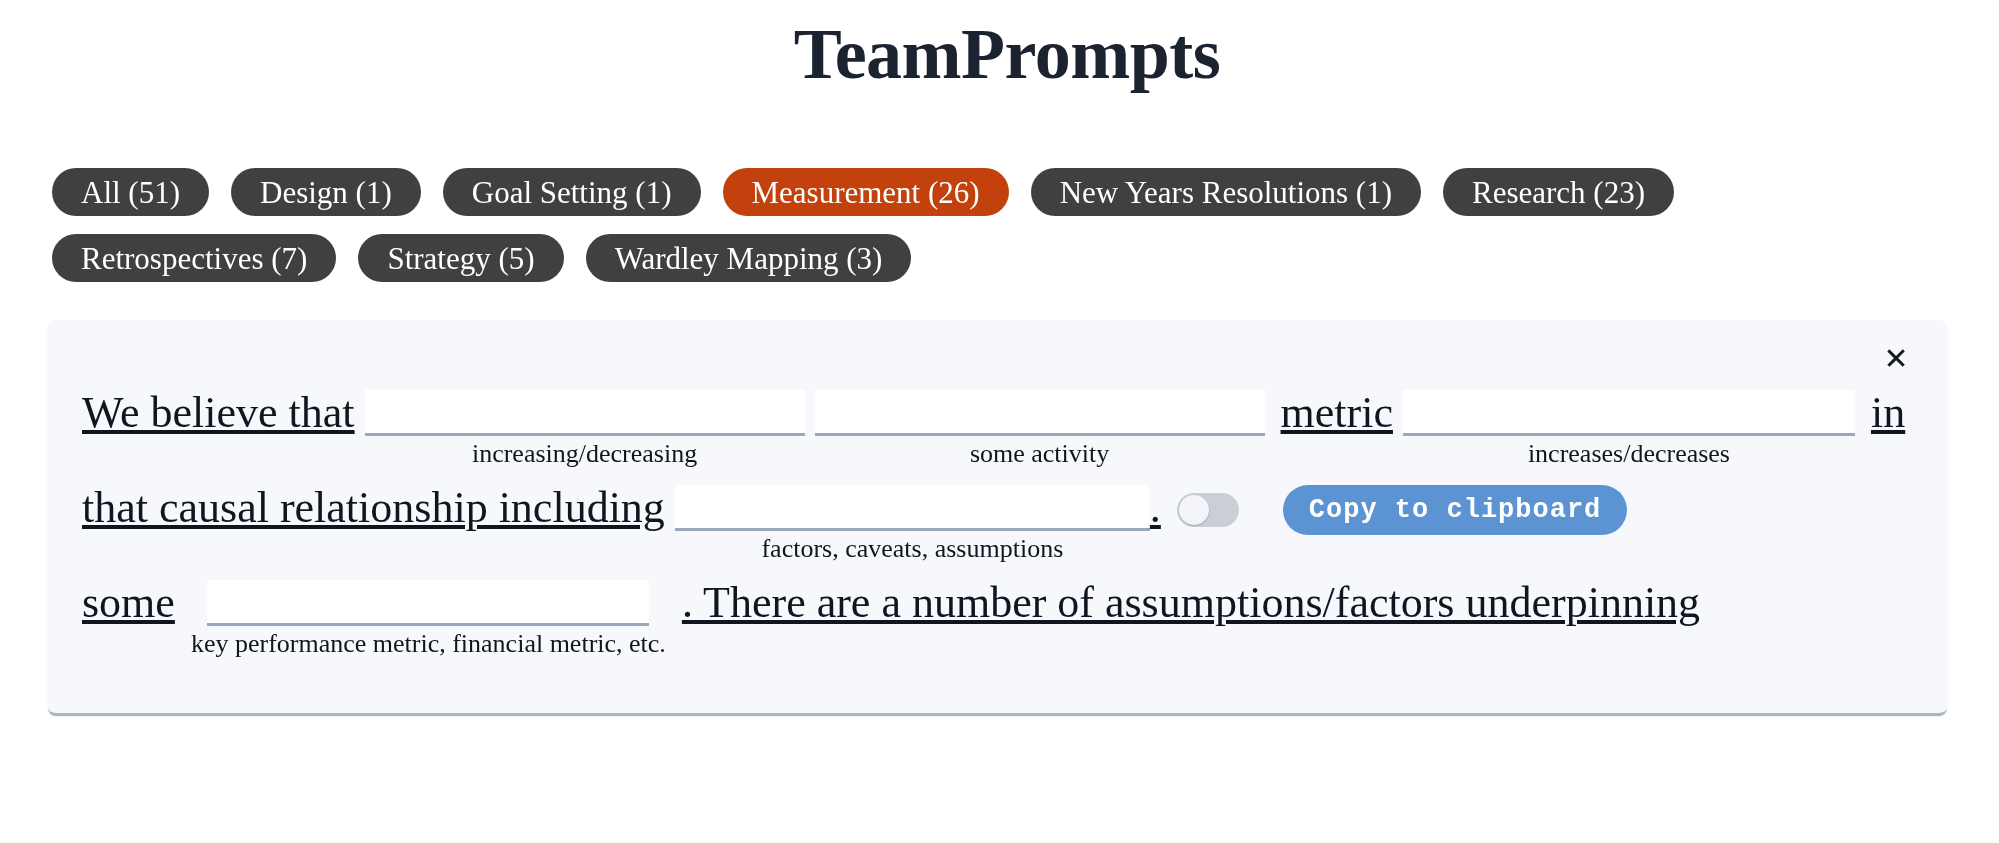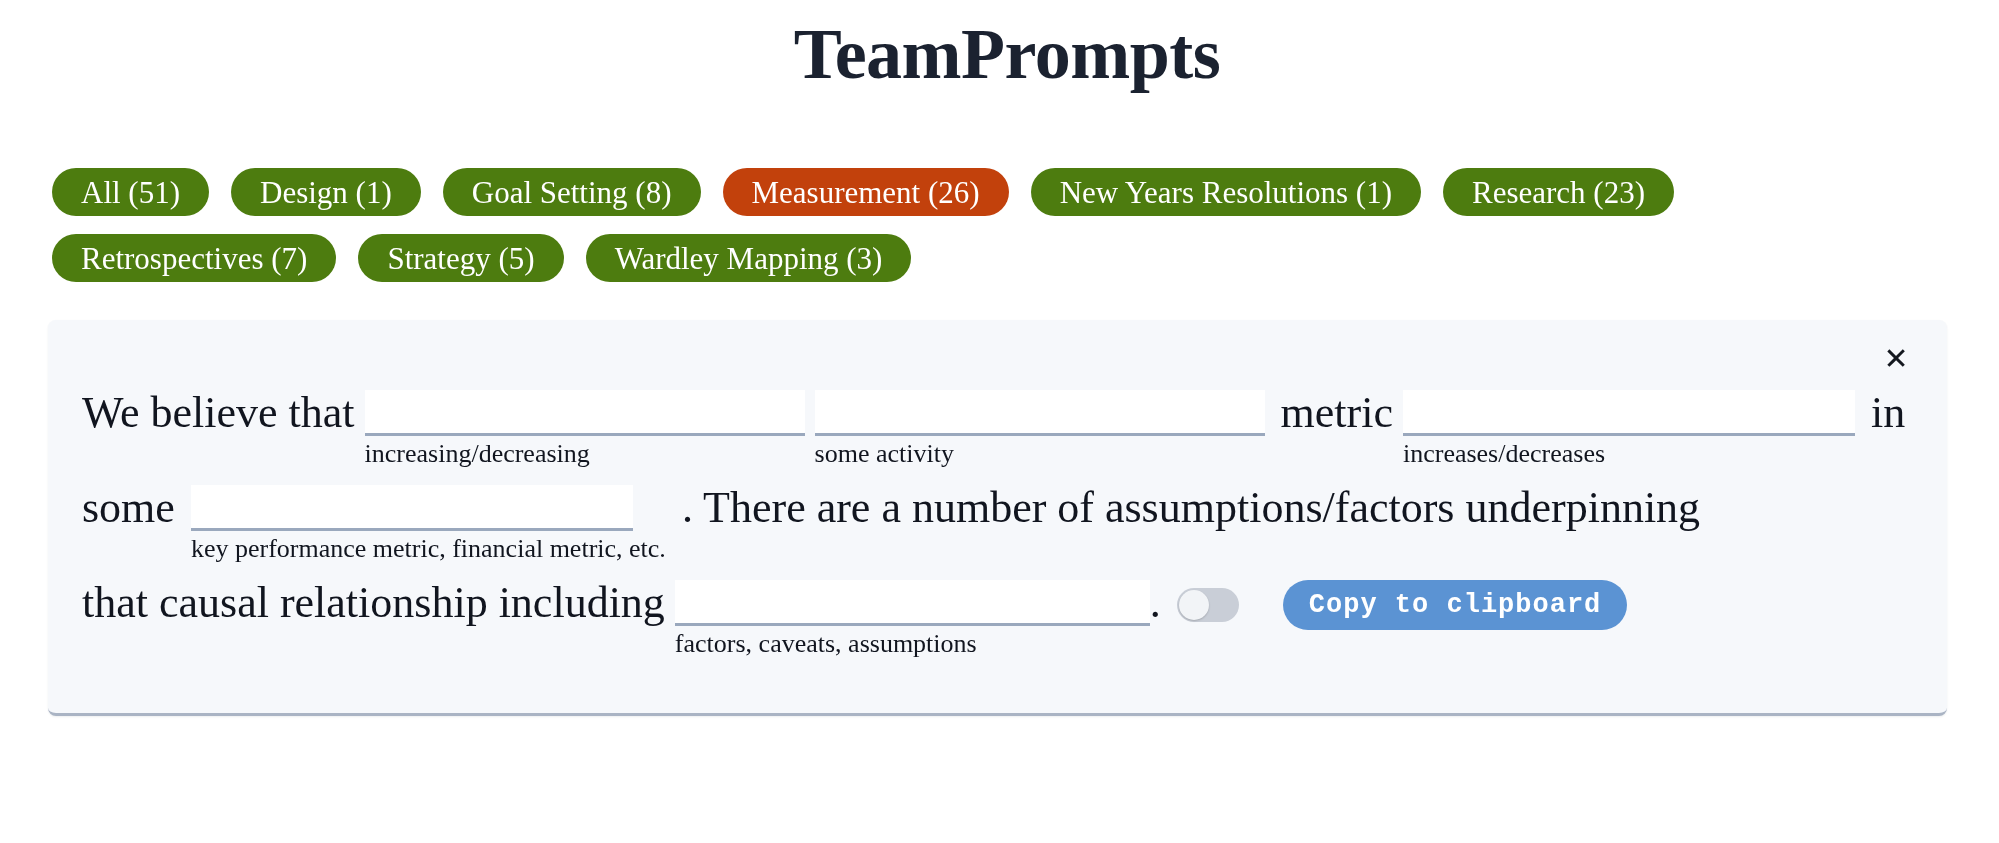--- a/index.html
+++ b/index.html
@@ -40,21 +40,21 @@
     gap: 18px 22px;
     max-width: 1880px;
   }
   .pill {
     display: inline-flex;
     align-items: center;
     justify-content: center;
     height: 48px;
     padding: 0 29px;
     border-radius: 999px;
-    background: #4d7c0f;
+    background: #404040;
     color: #ffffff;
     font-family: "Liberation Serif", "DejaVu Serif", serif;
     font-size: 31px;
     line-height: 1;
     white-space: nowrap;
     border: none;
     cursor: pointer;
     user-select: none;
   }
   .pill.active {
@@ -103,27 +103,28 @@
   
   .prompt-line {
     display: flex;
     align-items: flex-start;
     flex-wrap: nowrap;
     margin-bottom: 10px;
   }
   .txt {
     white-space: pre;
     line-height: 58px;
+    text-decoration: underline;
   }
 
   
   .field {
     display: inline-flex;
     flex-direction: column;
-    align-items: flex-start;
+    align-items: center;
     vertical-align: top;
   }
   .field input {
     background: #ffffff;
     border: none;
     border-bottom: 3px solid #9aa8bd;
     height: 46px;
     line-height: 46px;
     margin-top: 6px;
     font-family: "Liberation Serif", "DejaVu Serif", serif;
@@ -195,21 +196,21 @@
   }
 </style>
 </head>
 <body>
 
 <h1 class="app-title">TeamPrompts</h1>
 
 <div class="filters">
   <button class="pill">All (51)</button>
   <button class="pill">Design (1)</button>
-  <button class="pill">Goal Setting (8)</button>
+  <button class="pill">Goal Setting (1)</button>
   <button class="pill active">Measurement (26)</button>
   <button class="pill">New Years Resolutions (1)</button>
   <button class="pill">Research (23)</button>
   <button class="pill">Retrospectives (7)</button>
   <button class="pill">Strategy (5)</button>
   <button class="pill">Wardley Mapping (3)</button>
 </div>
 
 <div class="prompt-card">
 
@@ -234,40 +235,40 @@
       <span class="gap-sm"></span>
       <span class="field">
         <input class="f-w-450b" type="text" value="" style="">
         <span class="hint">increases/decreases</span>
       </span>
       <span class="gap-md"></span>
       <span class="txt">in</span>
     </div>
 
     <div class="prompt-line">
-      <span class="txt">some</span>
-      <span class="gap-md"></span>
-      <span class="field">
-        <input class="f-w-440b" type="text" value="" style="">
-        <span class="hint">key performance metric, financial metric, etc.</span>
-      </span>
-      <span class="gap-md"></span>
-      <span class="txt">. There are a number of assumptions/factors underpinning</span>
-    </div>
-
-    <div class="prompt-line">
       <span class="txt">that causal relationship including</span>
       <span class="gap-sm"></span>
       <span class="field">
         <input class="f-w-475" type="text" value="" style="">
         <span class="hint">factors, caveats, assumptions</span>
       </span>
       <span class="txt">.</span>
 
       <button class="toggle">
         <span class="knob"></span>
       </button>
 
       <button class="copy-btn">Copy to clipboard</button>
     </div>
 
+    <div class="prompt-line">
+      <span class="txt">some</span>
+      <span class="gap-md"></span>
+      <span class="field">
+        <input class="f-w-440b" type="text" value="" style="">
+        <span class="hint">key performance metric, financial metric, etc.</span>
+      </span>
+      <span class="gap-md"></span>
+      <span class="txt">. There are a number of assumptions/factors underpinning</span>
+    </div>
+
   </div>
 </div>
 
 </body></html>

